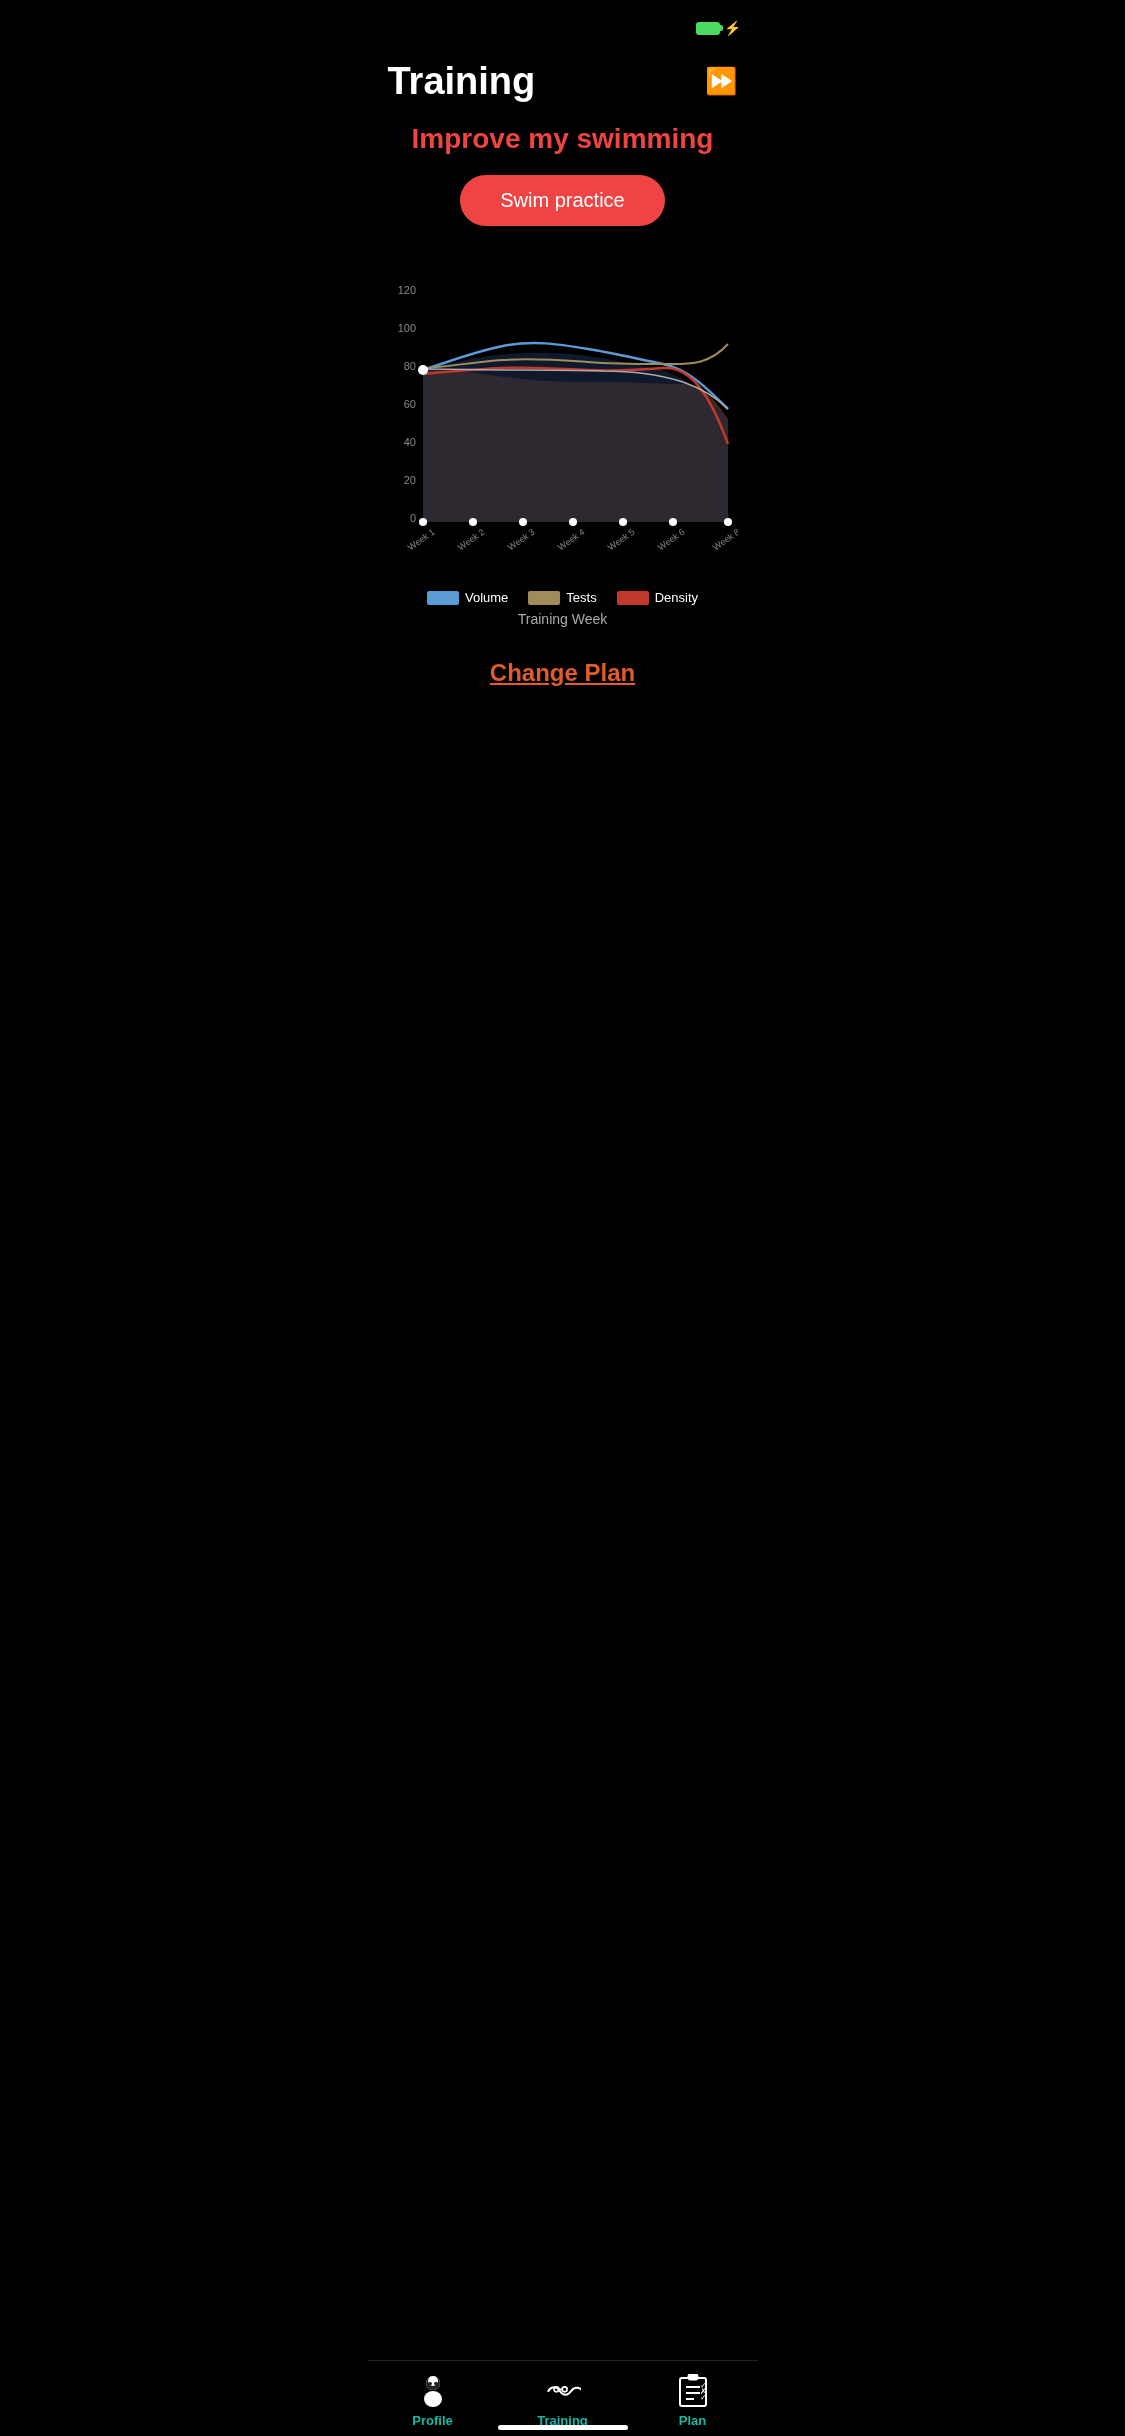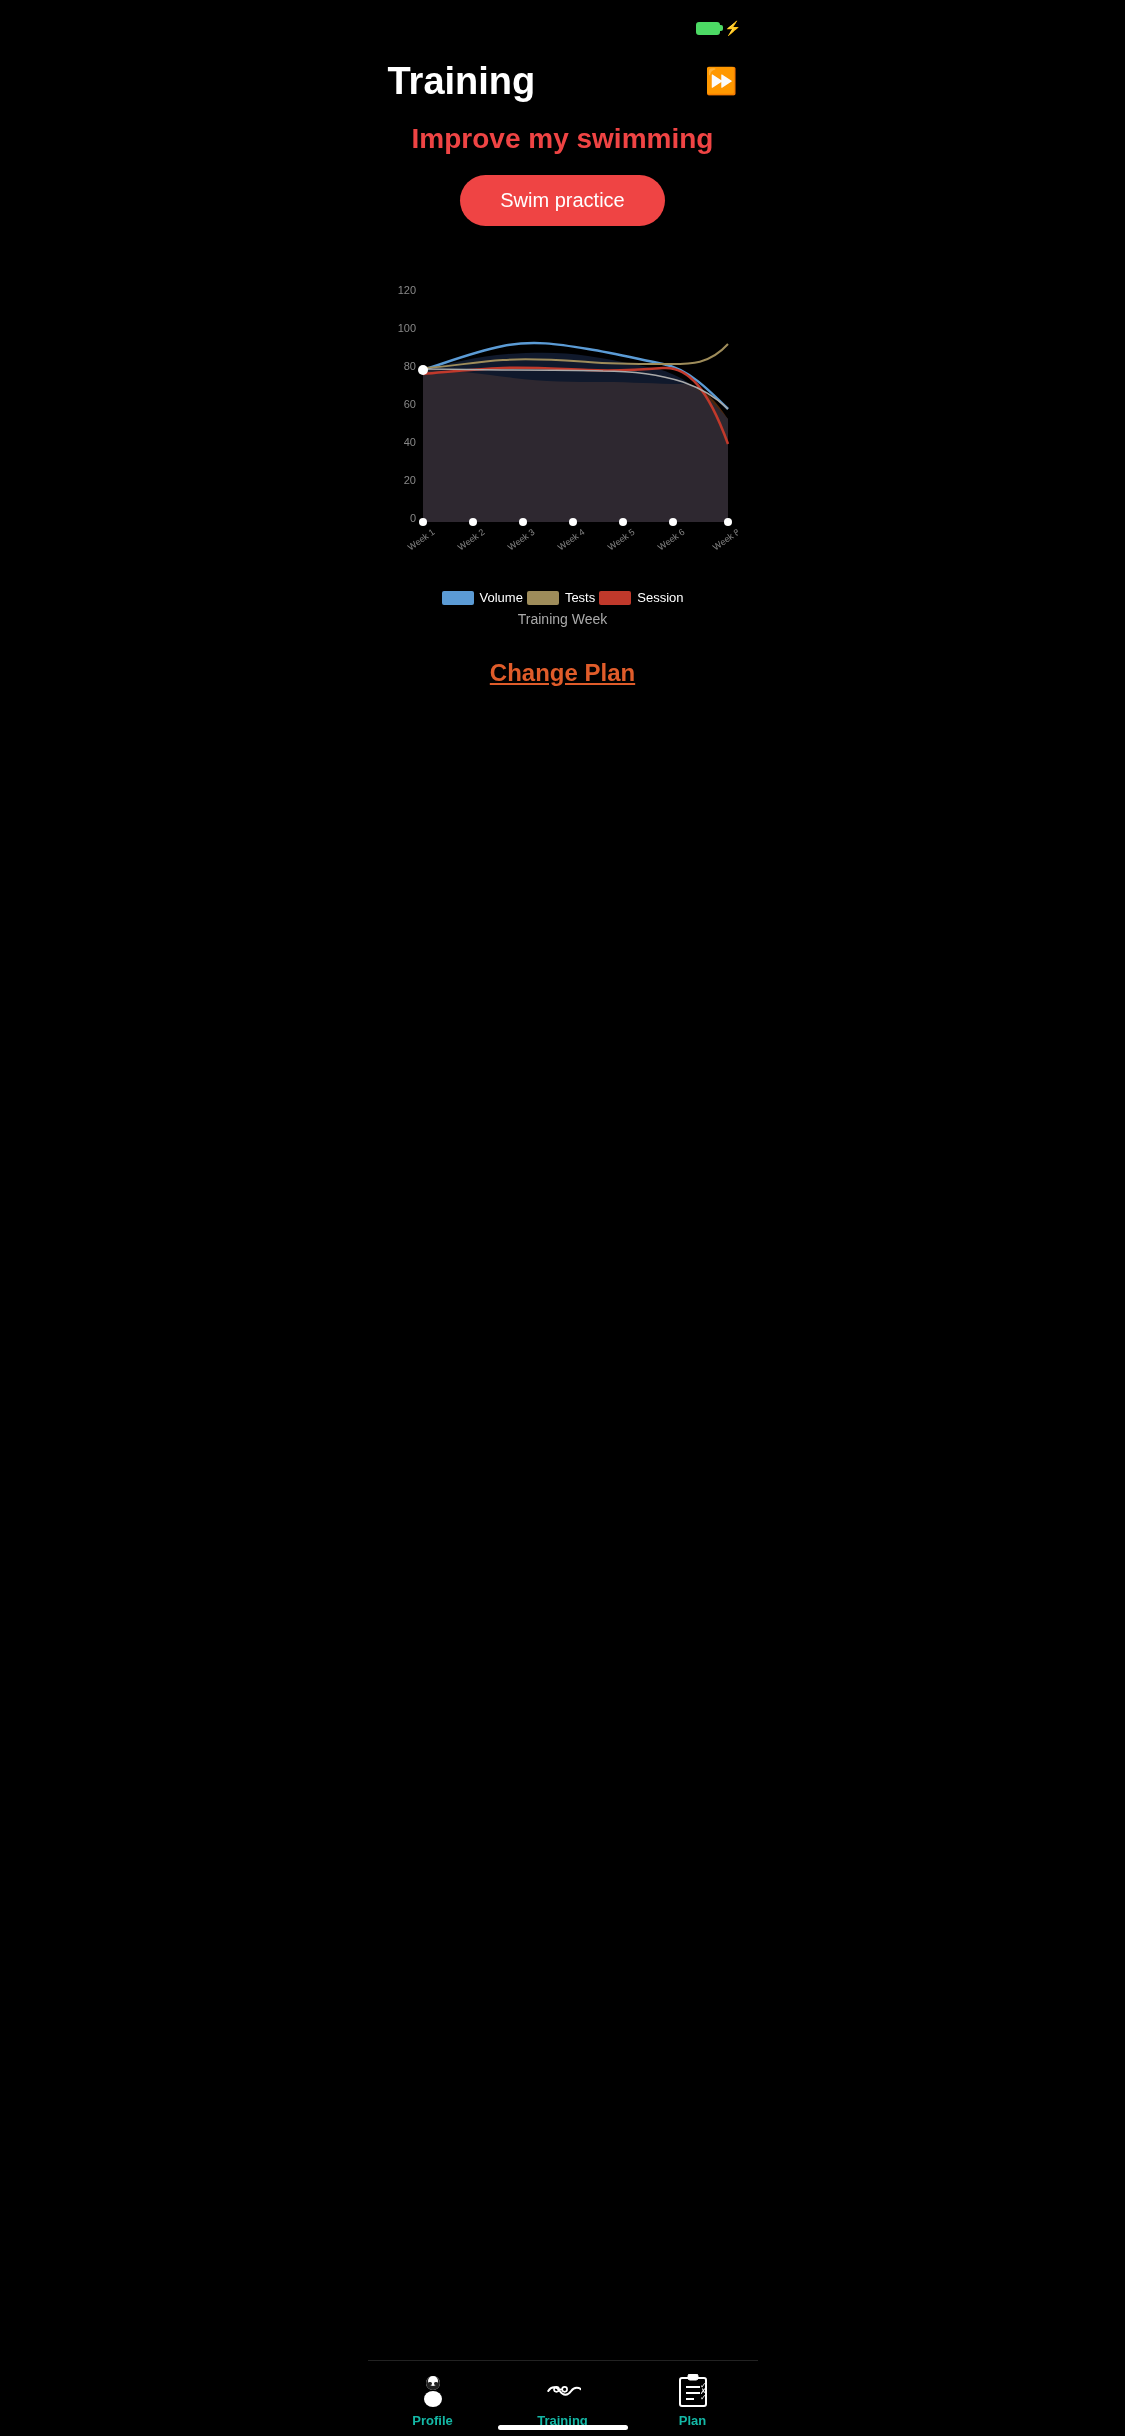--- a/index.html
+++ b/index.html
@@ -124,21 +124,21 @@
 
     .chart-svg {
       width: 100%;
       height: 320px;
       display: block;
     }
 
     .legend {
       display: flex;
       justify-content: center;
-      gap: 4px;
+      gap: 20px;
       flex-wrap: wrap;
       margin-bottom: 6px;
       margin-top: 12px;
     }
 
     .legend-item {
       display: flex;
       align-items: center;
       gap: 6px;
       font-size: 13px;
@@ -295,21 +295,21 @@
       <div class="legend-item">
         <div class="legend-color" style="background:#5b9bd5;"></div>
         <span>Volume</span>
       </div>
       <div class="legend-item">
         <div class="legend-color" style="background:#9e8c5a;"></div>
         <span>Tests</span>
       </div>
       <div class="legend-item">
         <div class="legend-color" style="background:#c0392b;"></div>
-        <span>Session</span>
+        <span>Density</span>
       </div>
     </div>
 
     <div class="current-week-label">Training Week</div>
 
     <div class="change-plan">
       <button class="change-plan-btn">Change Plan</button>
     </div>
 
   </div>

